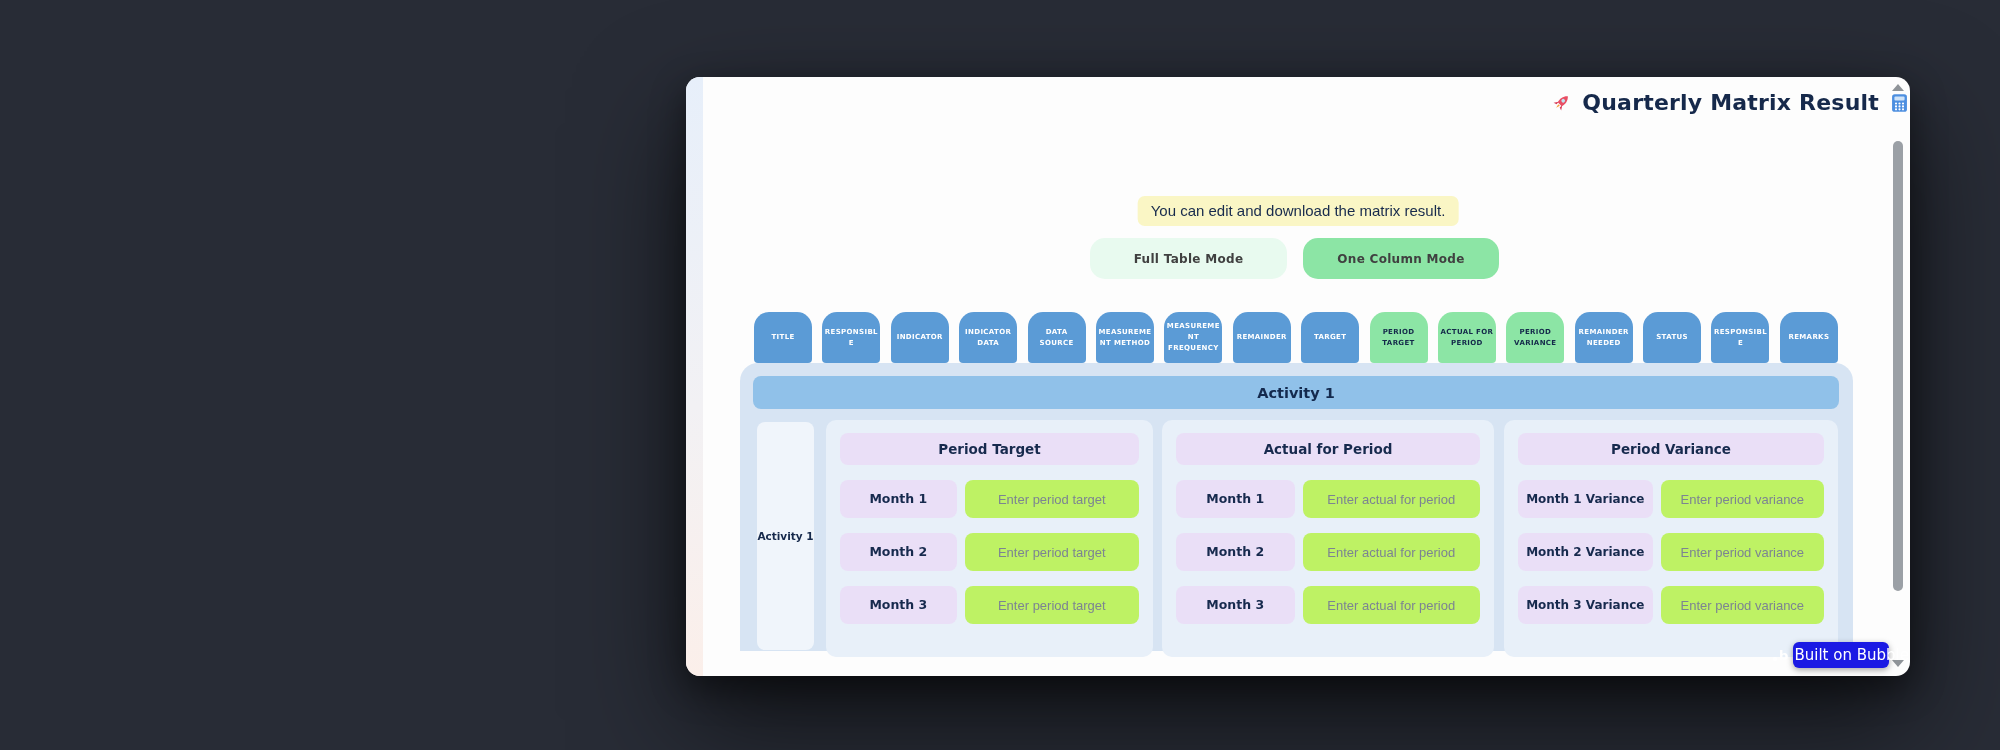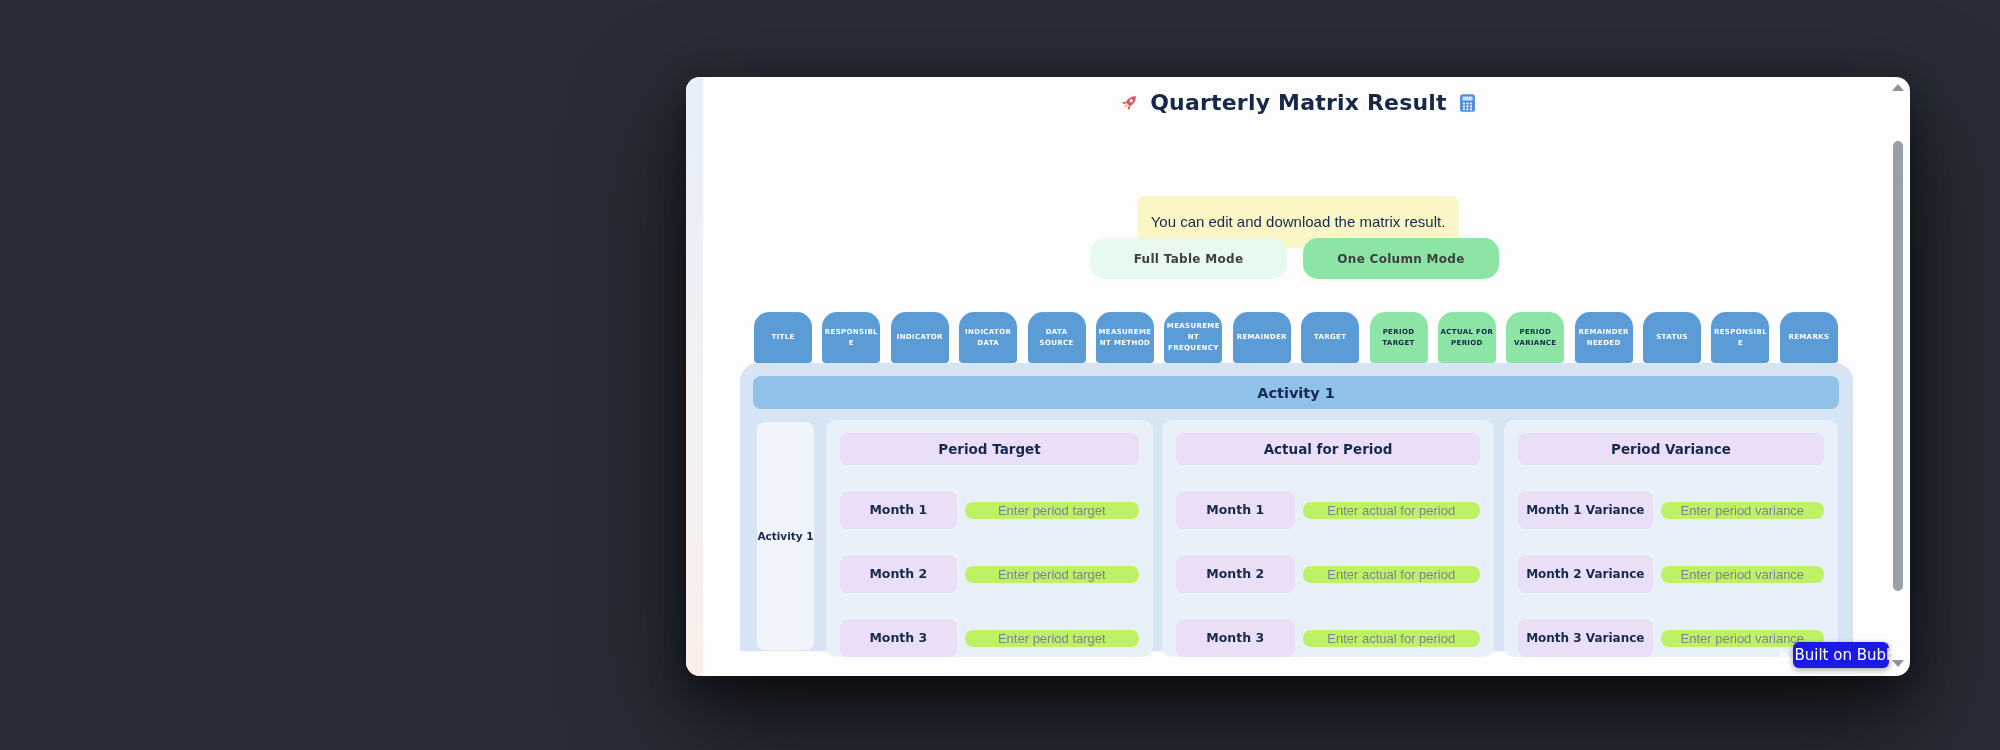--- a/index.html
+++ b/index.html
@@ -14,30 +14,30 @@
   
   .scroll-zone{position:absolute;right:3px;top:0;bottom:0;width:18px;}
   .scroll-up,.scroll-down{position:absolute;left:50%;transform:translateX(-50%);width:0;height:0;
         border-left:6px solid transparent;border-right:6px solid transparent;}
   .scroll-up{top:7px;border-bottom:7px solid #8F9499;}
   .scroll-down{bottom:9px;border-top:7px solid #8F9499;}
   .scroll-thumb{position:absolute;left:50%;transform:translateX(-50%);top:64px;width:10px;height:450px;
         background:#9BA0A6;border-radius:5px;}
   
   .title-row{position:absolute;left:0;top:13px;width:100%;display:flex;align-items:center;
-        justify-content:center;gap:10px;}
+        justify-content:flex-end;gap:10px;}
   .title-text{font-family:"DejaVu Sans",sans-serif;font-weight:800;font-size:22px;color:#16294B;
         letter-spacing:.2px;}
   .title-row svg{display:block;}
   
   .banner{position:absolute;left:51px;top:62px;width:1117px;height:45px;background:#FBF1F3;
         border-radius:10px;display:flex;align-items:center;justify-content:center;
         font-size:17.5px;font-weight:500;color:#1A2C50;letter-spacing:.2px;}
   .note{position:absolute;left:50%;top:119px;transform:translateX(-50%);height:28px;line-height:28px;
-        padding:12px 13px;background:#FAF6C5;border-radius:7px;font-size:15px;color:#172A4C;
+        padding:1px 13px;background:#FAF6C5;border-radius:7px;font-size:15px;color:#172A4C;
         white-space:nowrap;}
   
   .mode-btn{position:absolute;top:161px;height:41px;border:none;border-radius:15px;cursor:pointer;
         font-family:"DejaVu Sans",sans-serif;font-weight:700;font-size:12px;color:#404040;
         letter-spacing:.3px;}
   .mode-btn.full{left:404px;width:197px;background:#E8FAEF;}
   .mode-btn.one{left:617px;width:196px;background:#8CE5A5;}
   
   .tabs{position:absolute;left:68px;top:235px;width:1084px;height:51px;display:flex;
         justify-content:space-between;align-items:stretch;}
@@ -55,21 +55,21 @@
   .row-label{position:absolute;left:17px;top:59px;width:57px;height:228px;background:#F0F5FB;
         border-radius:8px;display:flex;align-items:center;justify-content:center;
         font-family:"DejaVu Sans",sans-serif;font-weight:800;font-size:10.5px;color:#16294B;}
   .sec{position:absolute;top:57px;height:237px;background:#E8F0F9;border-radius:10px;
         box-sizing:border-box;padding:13px 14px;}
   .sec1{left:86px;width:327px;}
   .sec2{left:422px;width:332px;}
   .sec3{left:764px;width:334px;}
   .sec-header{height:32px;line-height:32px;background:#EADFF7;border-radius:8px;text-align:center;
         font-family:"DejaVu Sans",sans-serif;font-weight:700;font-size:13.5px;color:#172A4E;}
-  .sec-row{display:flex;gap:8px;margin-top:26px;height:38px;align-items:center;}
+  .sec-row{display:flex;gap:8px;margin-top:15px;height:38px;}
   .chip{width:39%;background:#EADFF7;border-radius:8px;line-height:38px;text-align:center;
         font-family:"DejaVu Sans",sans-serif;font-weight:700;font-size:12.5px;color:#172A4E;
         white-space:nowrap;}
   .sec3 .chip{width:44%;font-size:12px;}
   .cell-input{flex:1;min-width:0;background:#bef264;border:none;border-radius:8px;text-align:center;
         font-family:"Liberation Sans",sans-serif;font-size:13px;color:#3A4350;outline:none;}
   .cell-input::placeholder{color:#7C8492;opacity:1;}
   
   .bubble-badge{position:absolute;left:1793px;top:642px;width:96px;height:26px;background:#1B1AE4;
         border-radius:6px;display:flex;align-items:center;justify-content:center;gap:6px;

